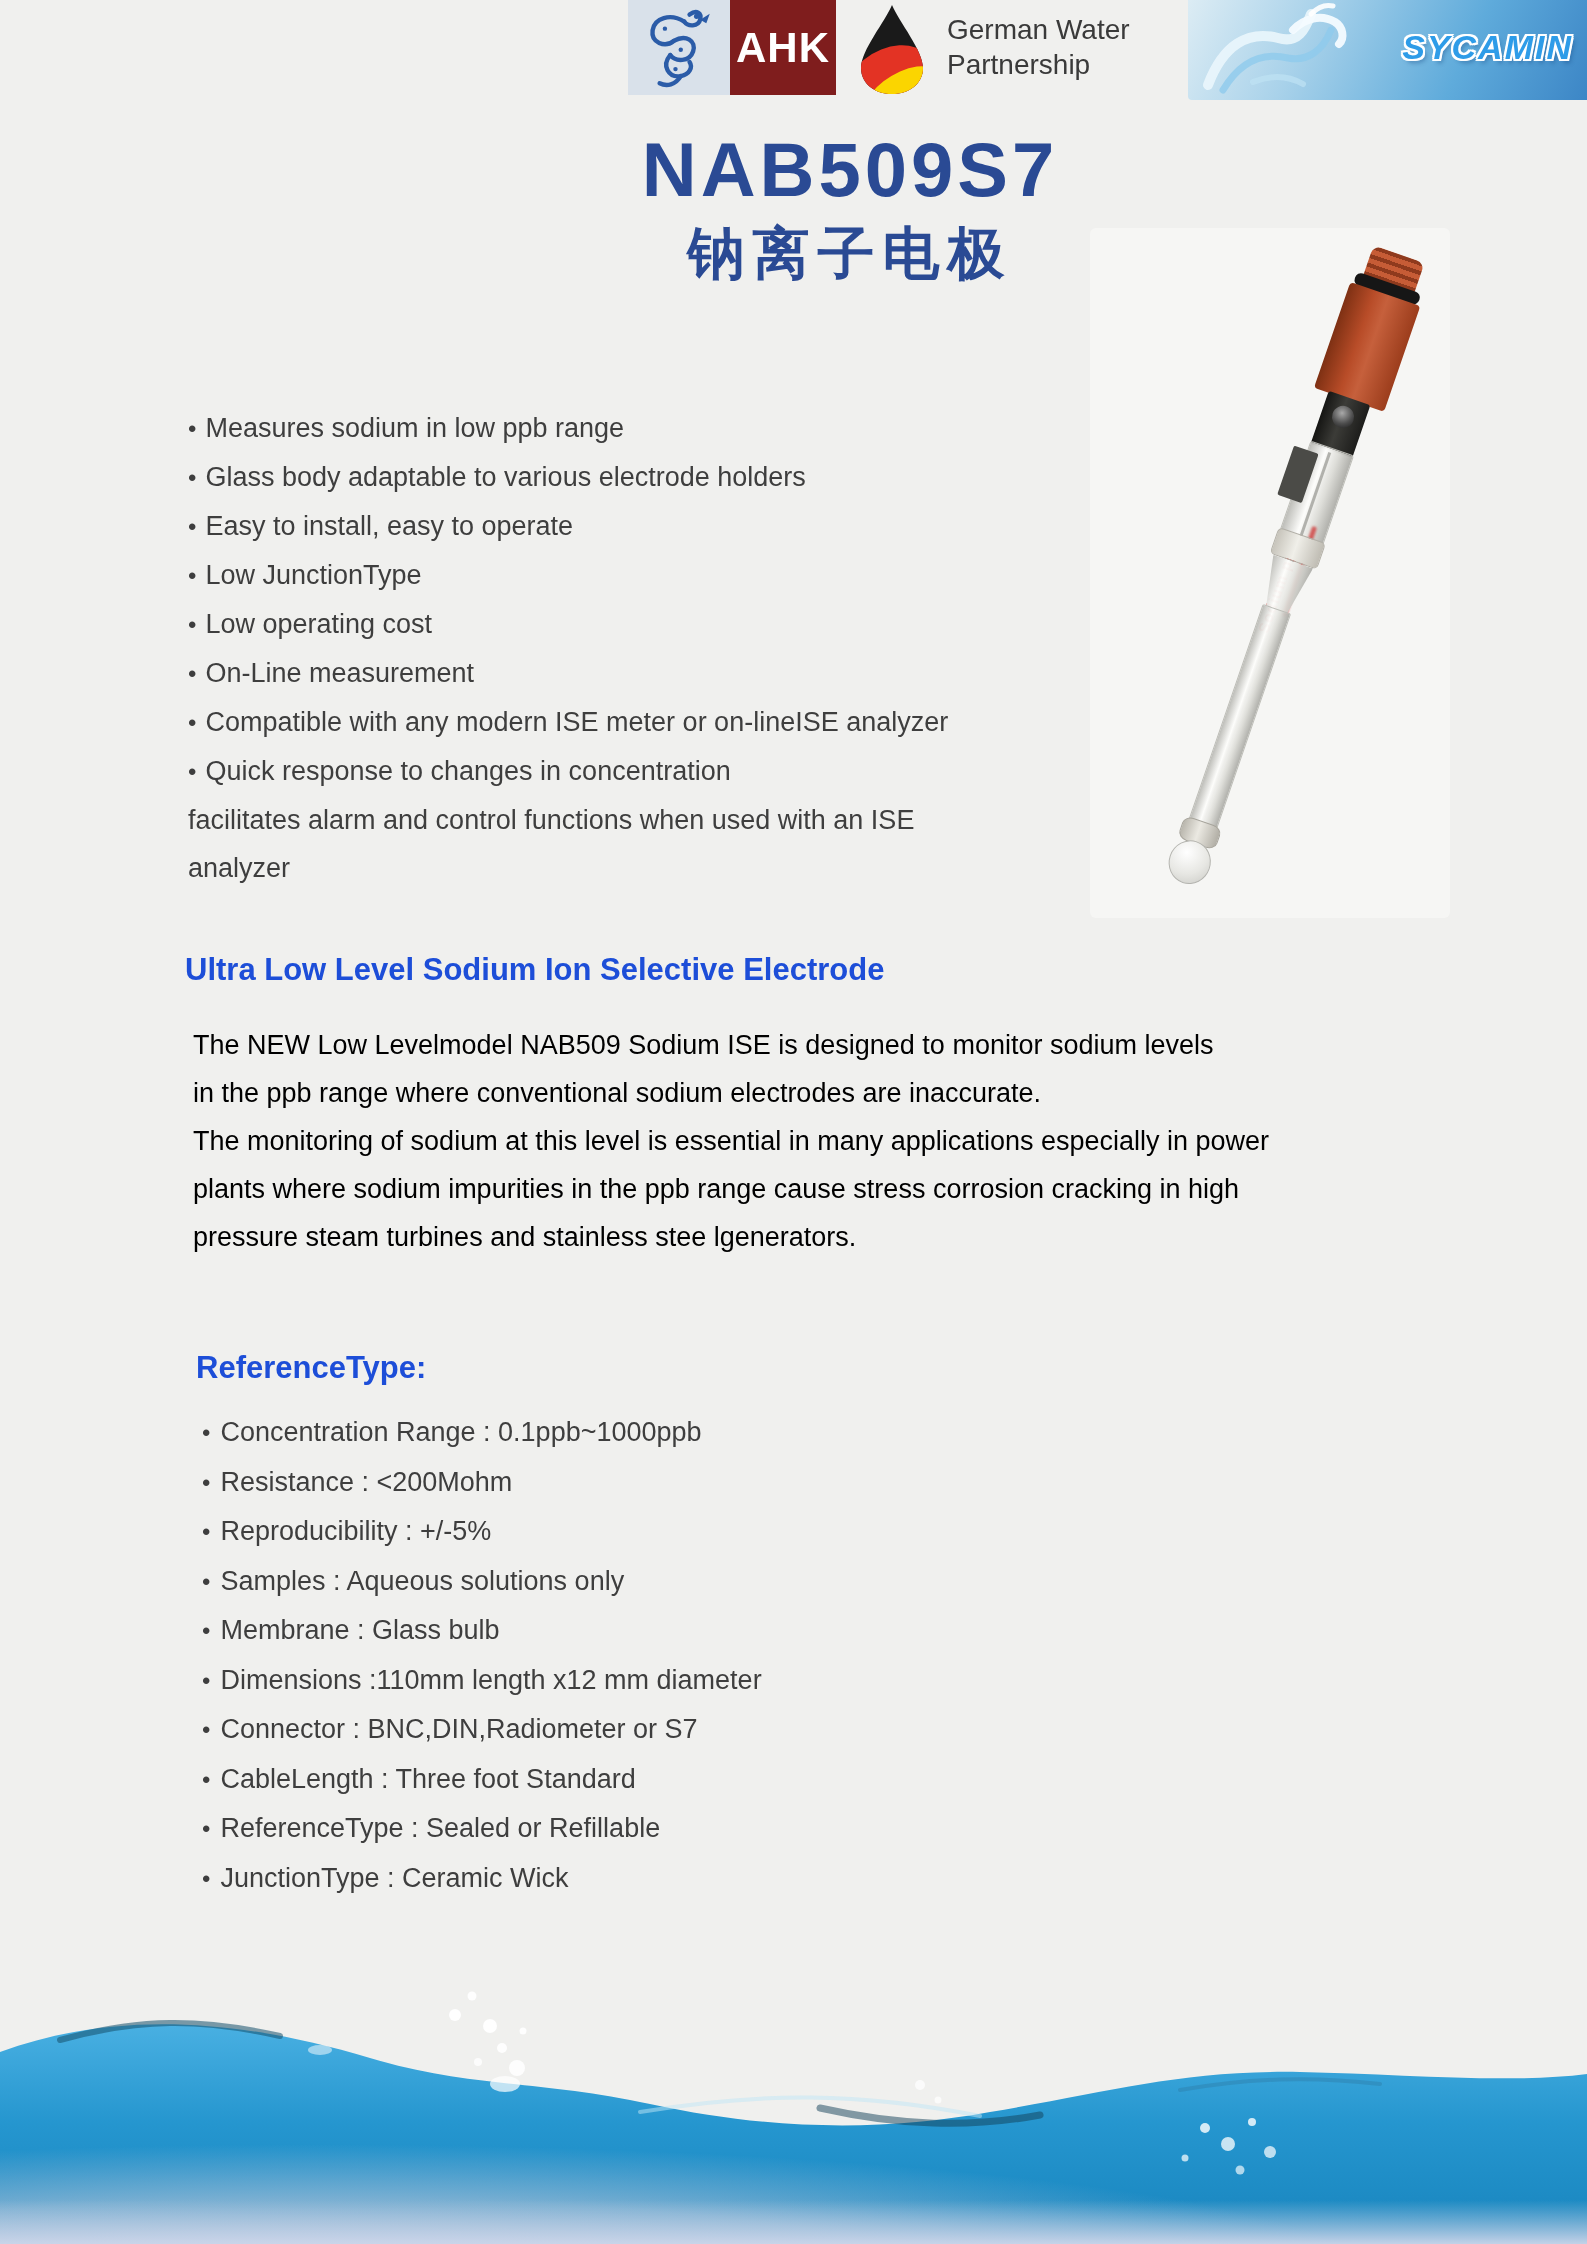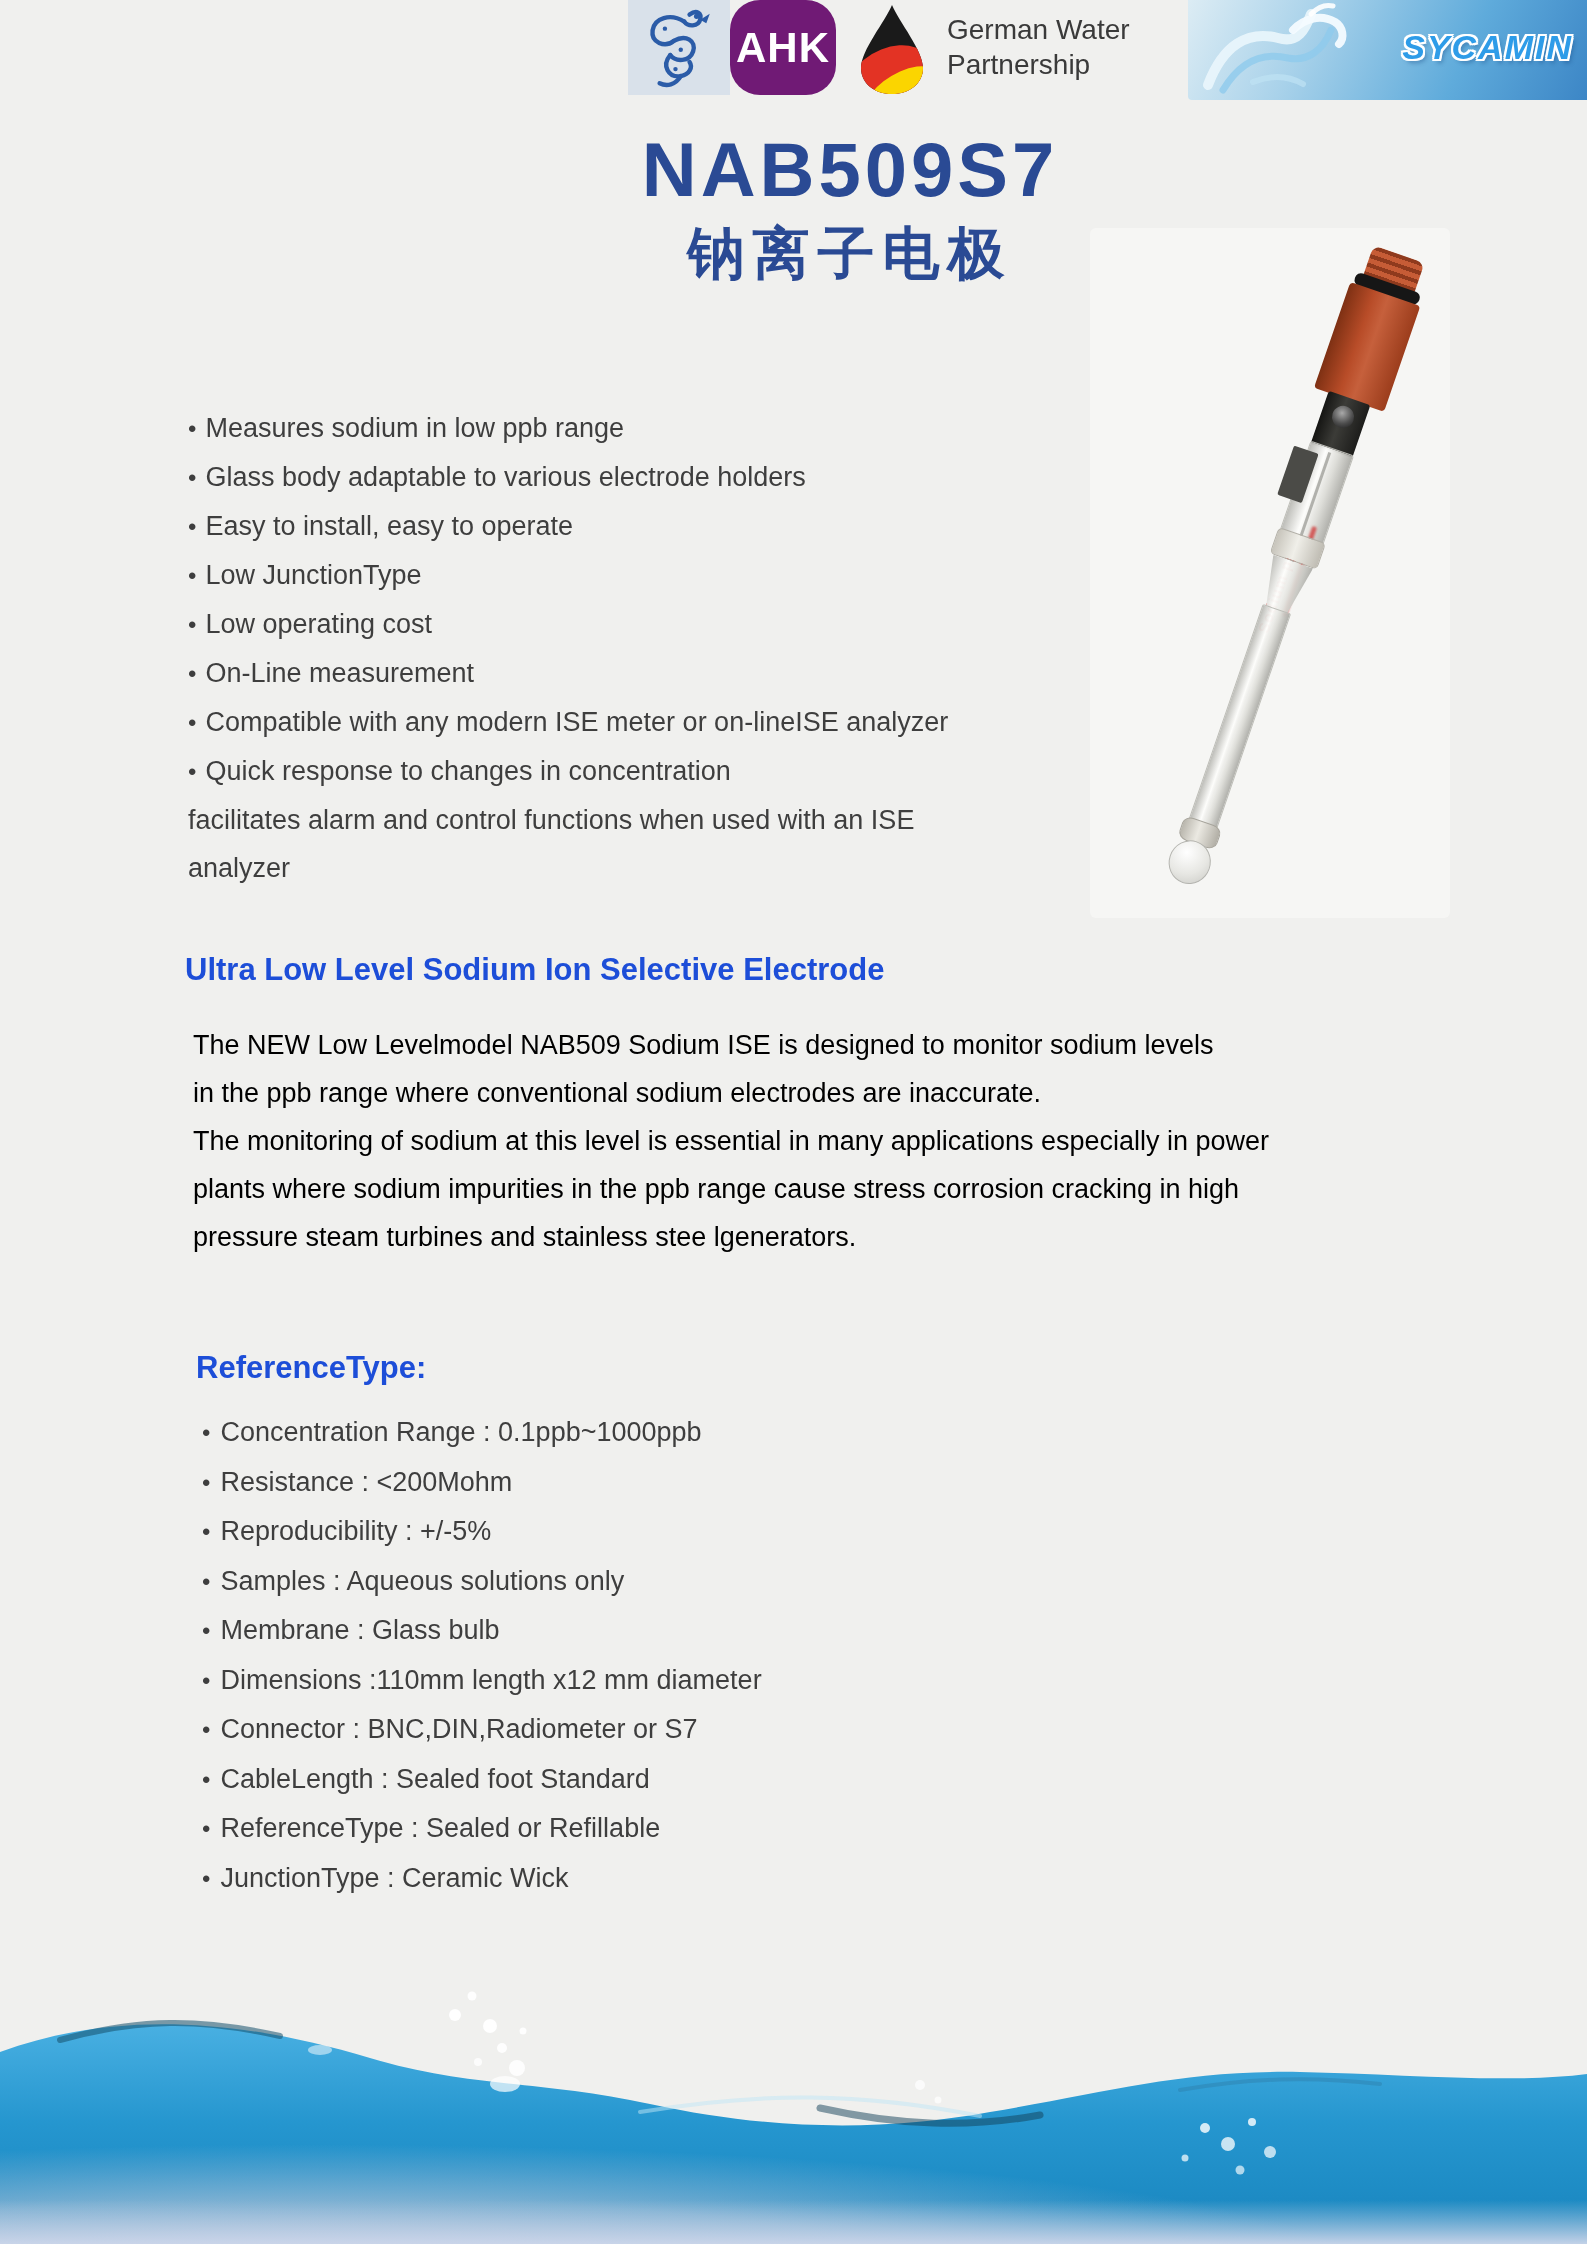--- a/index.html
+++ b/index.html
@@ -8,21 +8,21 @@
     position:relative;
     background:#f0f0ee;
     font-family:"Liberation Sans", sans-serif;
     color:#3e3e3e;
     overflow:hidden;
   }
   
   .ahk-logo { position:absolute; left:628px; top:0; height:95px; display:flex; }
   .ahk-dragon-tile { width:102px; height:95px; background:#d9e1ea; display:flex; align-items:center; justify-content:center; }
   .ahk-dragon-tile svg { width:88px; height:88px; }
-  .ahk-blue-tile { width:106px; height:95px; background:#701a75; display:flex; align-items:center; justify-content:center;border-radius:30px; }
+  .ahk-blue-tile { width:106px; height:95px; background:#7f1d1d; display:flex; align-items:center; justify-content:center; }
   .ahk-blue-tile span { color:#ffffff; font-weight:bold; font-size:42px; letter-spacing:1px; }
   .gwp-logo { position:absolute; left:856px; top:2px; width:72px; height:94px; }
   .gwp-text { position:absolute; left:947px; top:12px; font-size:28px; line-height:35px; color:#3a3a3a; }
   .sycamin-banner {
     position:absolute; left:1188px; top:0; width:399px; height:100px;
     background:linear-gradient(115deg,#dcecf4 0%,#a9d2ea 30%,#5fabdb 68%,#3c86c6 100%);
     border-radius:0 0 0 4px; overflow:hidden;
   }
   .sycamin-banner svg.horse { position:absolute; left:0; top:0; width:230px; height:100px; }
   .sycamin-wordmark {
@@ -195,21 +195,21 @@
 
 <div class="section-heading h-specs">ReferenceType:</div>
 <div class="specs">
   <div class="s-line"><span class="bullet">•</span><span>Concentration Range : 0.1ppb~1000ppb</span></div>
   <div class="s-line"><span class="bullet">•</span><span>Resistance : &lt;200Mohm</span></div>
   <div class="s-line"><span class="bullet">•</span><span>Reproducibility : +/-5%</span></div>
   <div class="s-line"><span class="bullet">•</span><span>Samples : Aqueous solutions only</span></div>
   <div class="s-line"><span class="bullet">•</span><span>Membrane : Glass bulb</span></div>
   <div class="s-line"><span class="bullet">•</span><span>Dimensions :110mm length x12 mm diameter</span></div>
   <div class="s-line"><span class="bullet">•</span><span>Connector : BNC,DIN,Radiometer or S7</span></div>
-  <div class="s-line"><span class="bullet">•</span><span>CableLength : Sealed foot Standard</span></div>
+  <div class="s-line"><span class="bullet">•</span><span>CableLength : Three foot Standard</span></div>
   <div class="s-line"><span class="bullet">•</span><span>ReferenceType : Sealed or Refillable</span></div>
   <div class="s-line"><span class="bullet">•</span><span>JunctionType : Ceramic Wick</span></div>
 </div>
 
 <div class="wave-wrap">
   <svg width="1587" height="344" viewBox="0 0 1587 344" preserveAspectRatio="none">
     <defs>
       <linearGradient id="waveg" x1="0" y1="0" x2="0" y2="1">
         <stop offset="0" stop-color="#49b0e2"></stop>
         <stop offset="0.45" stop-color="#2596cf"></stop>

